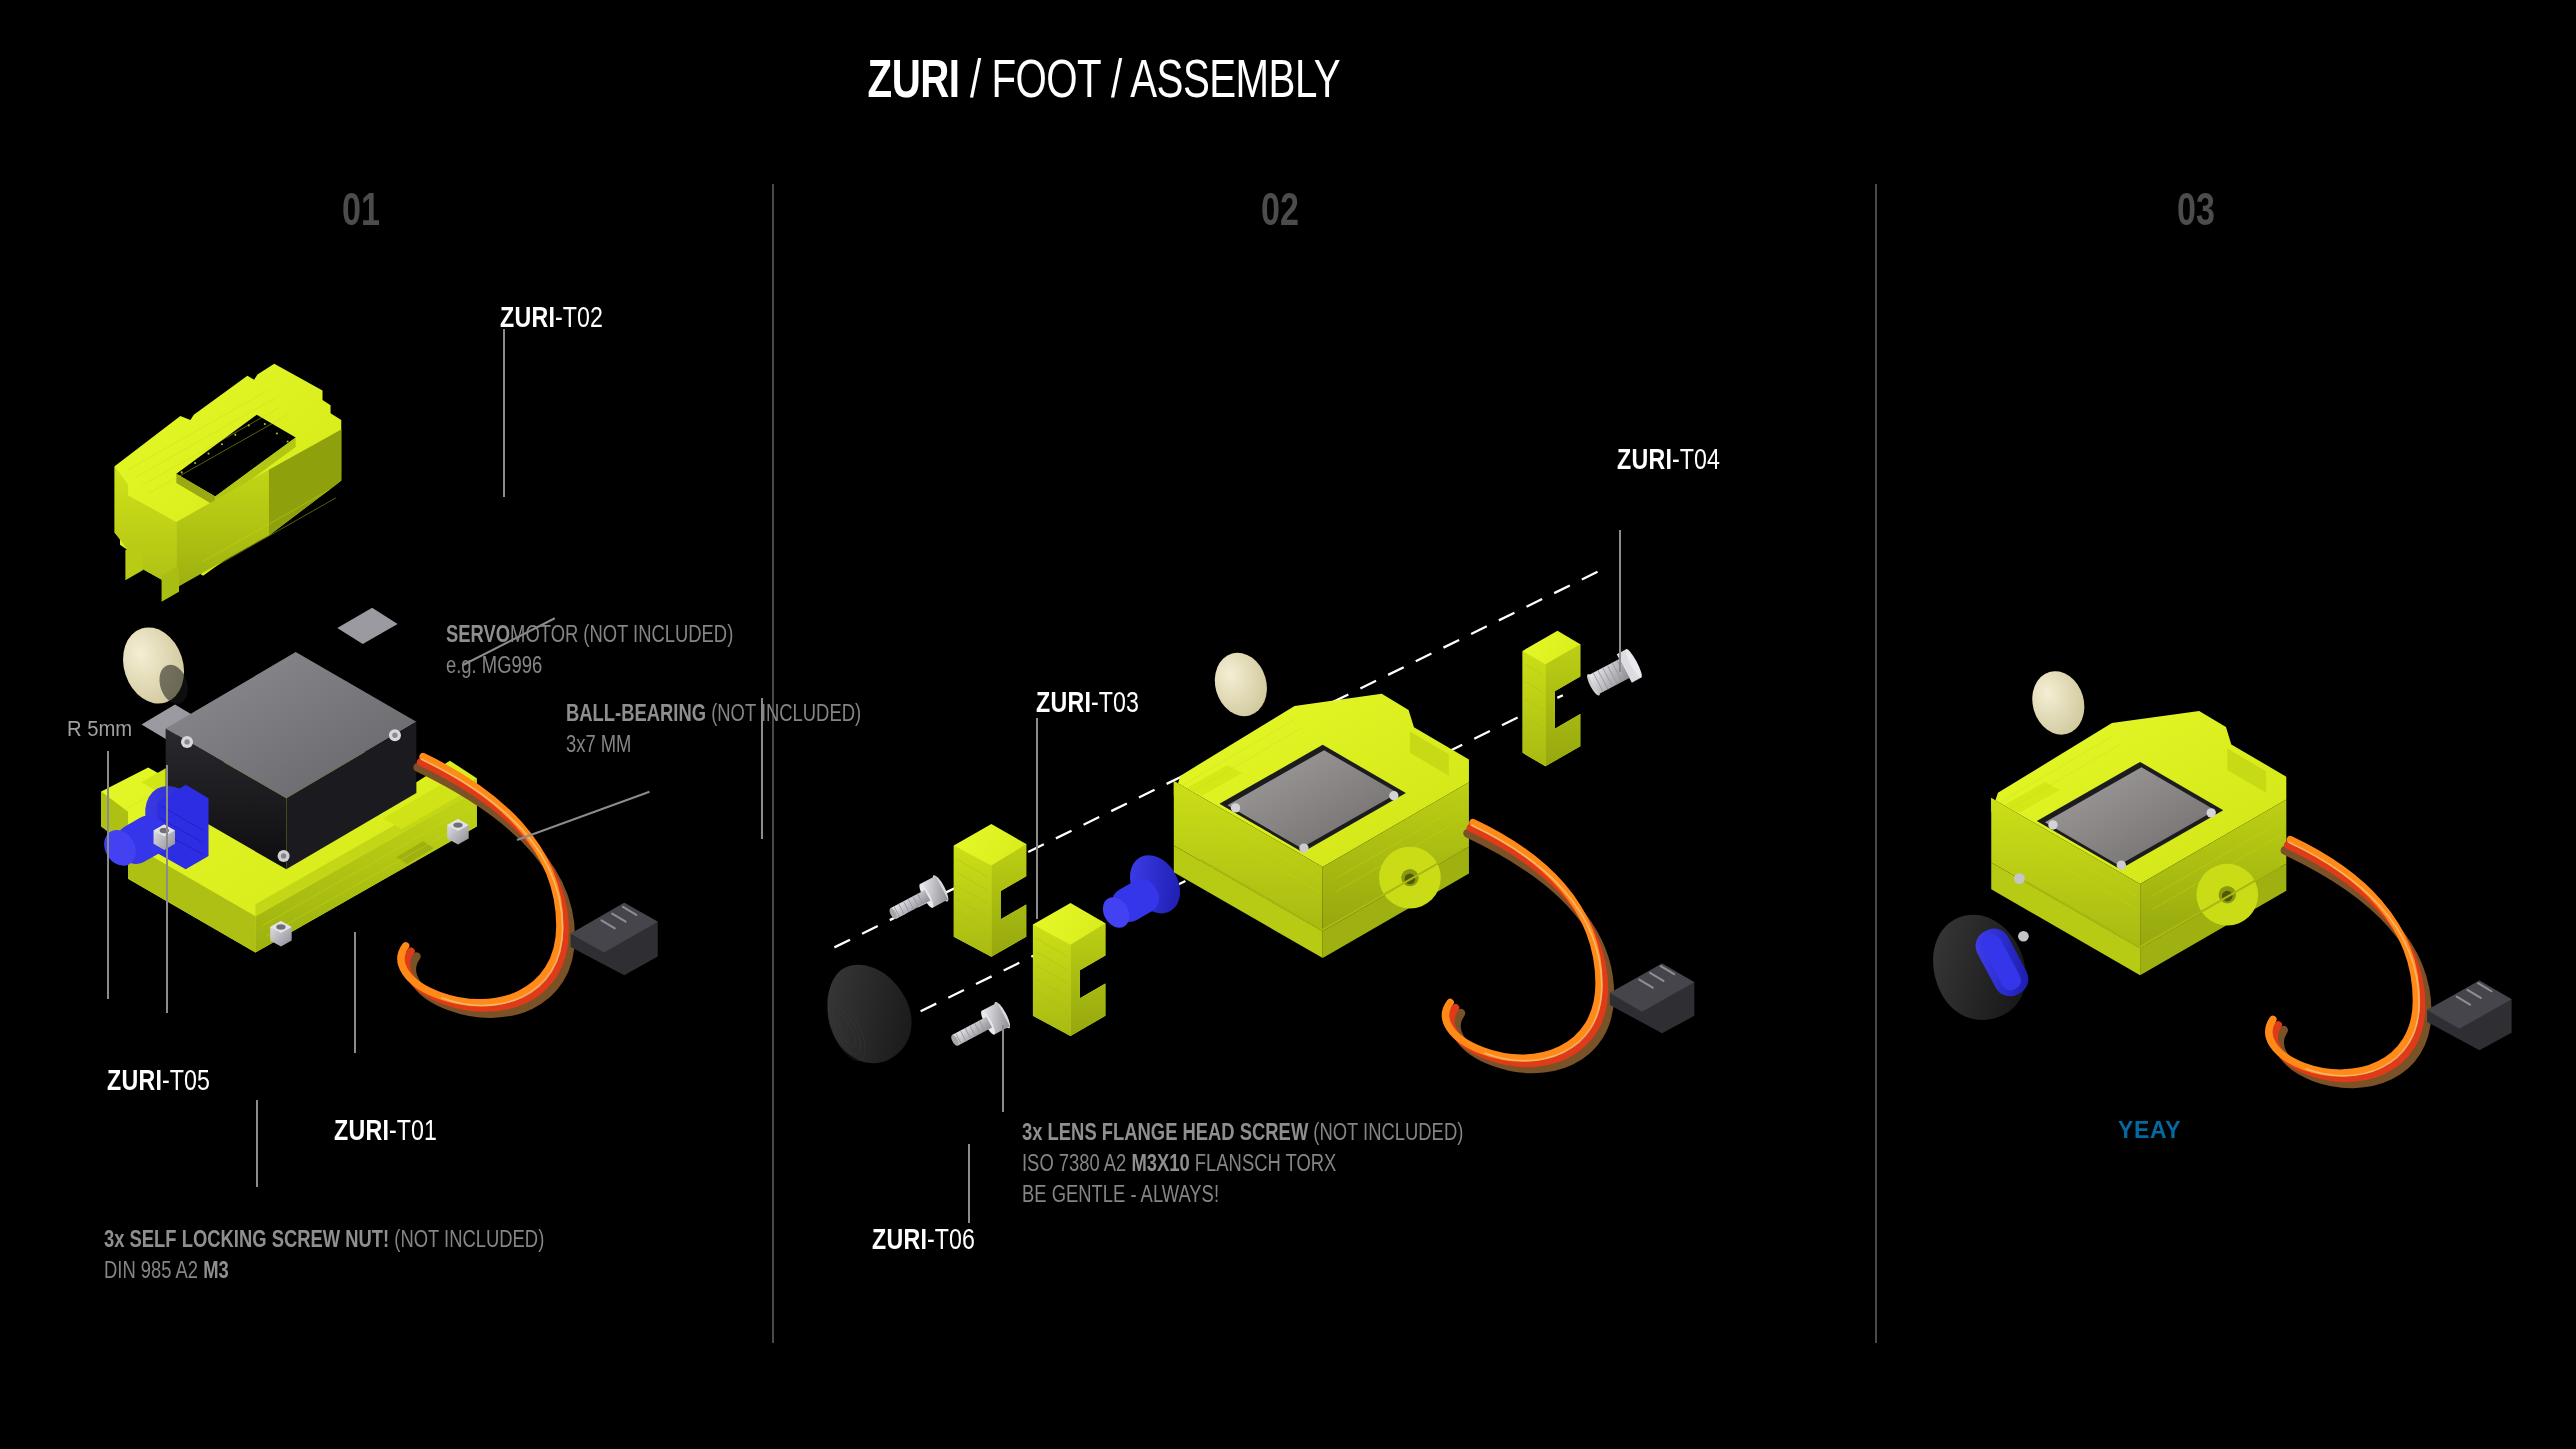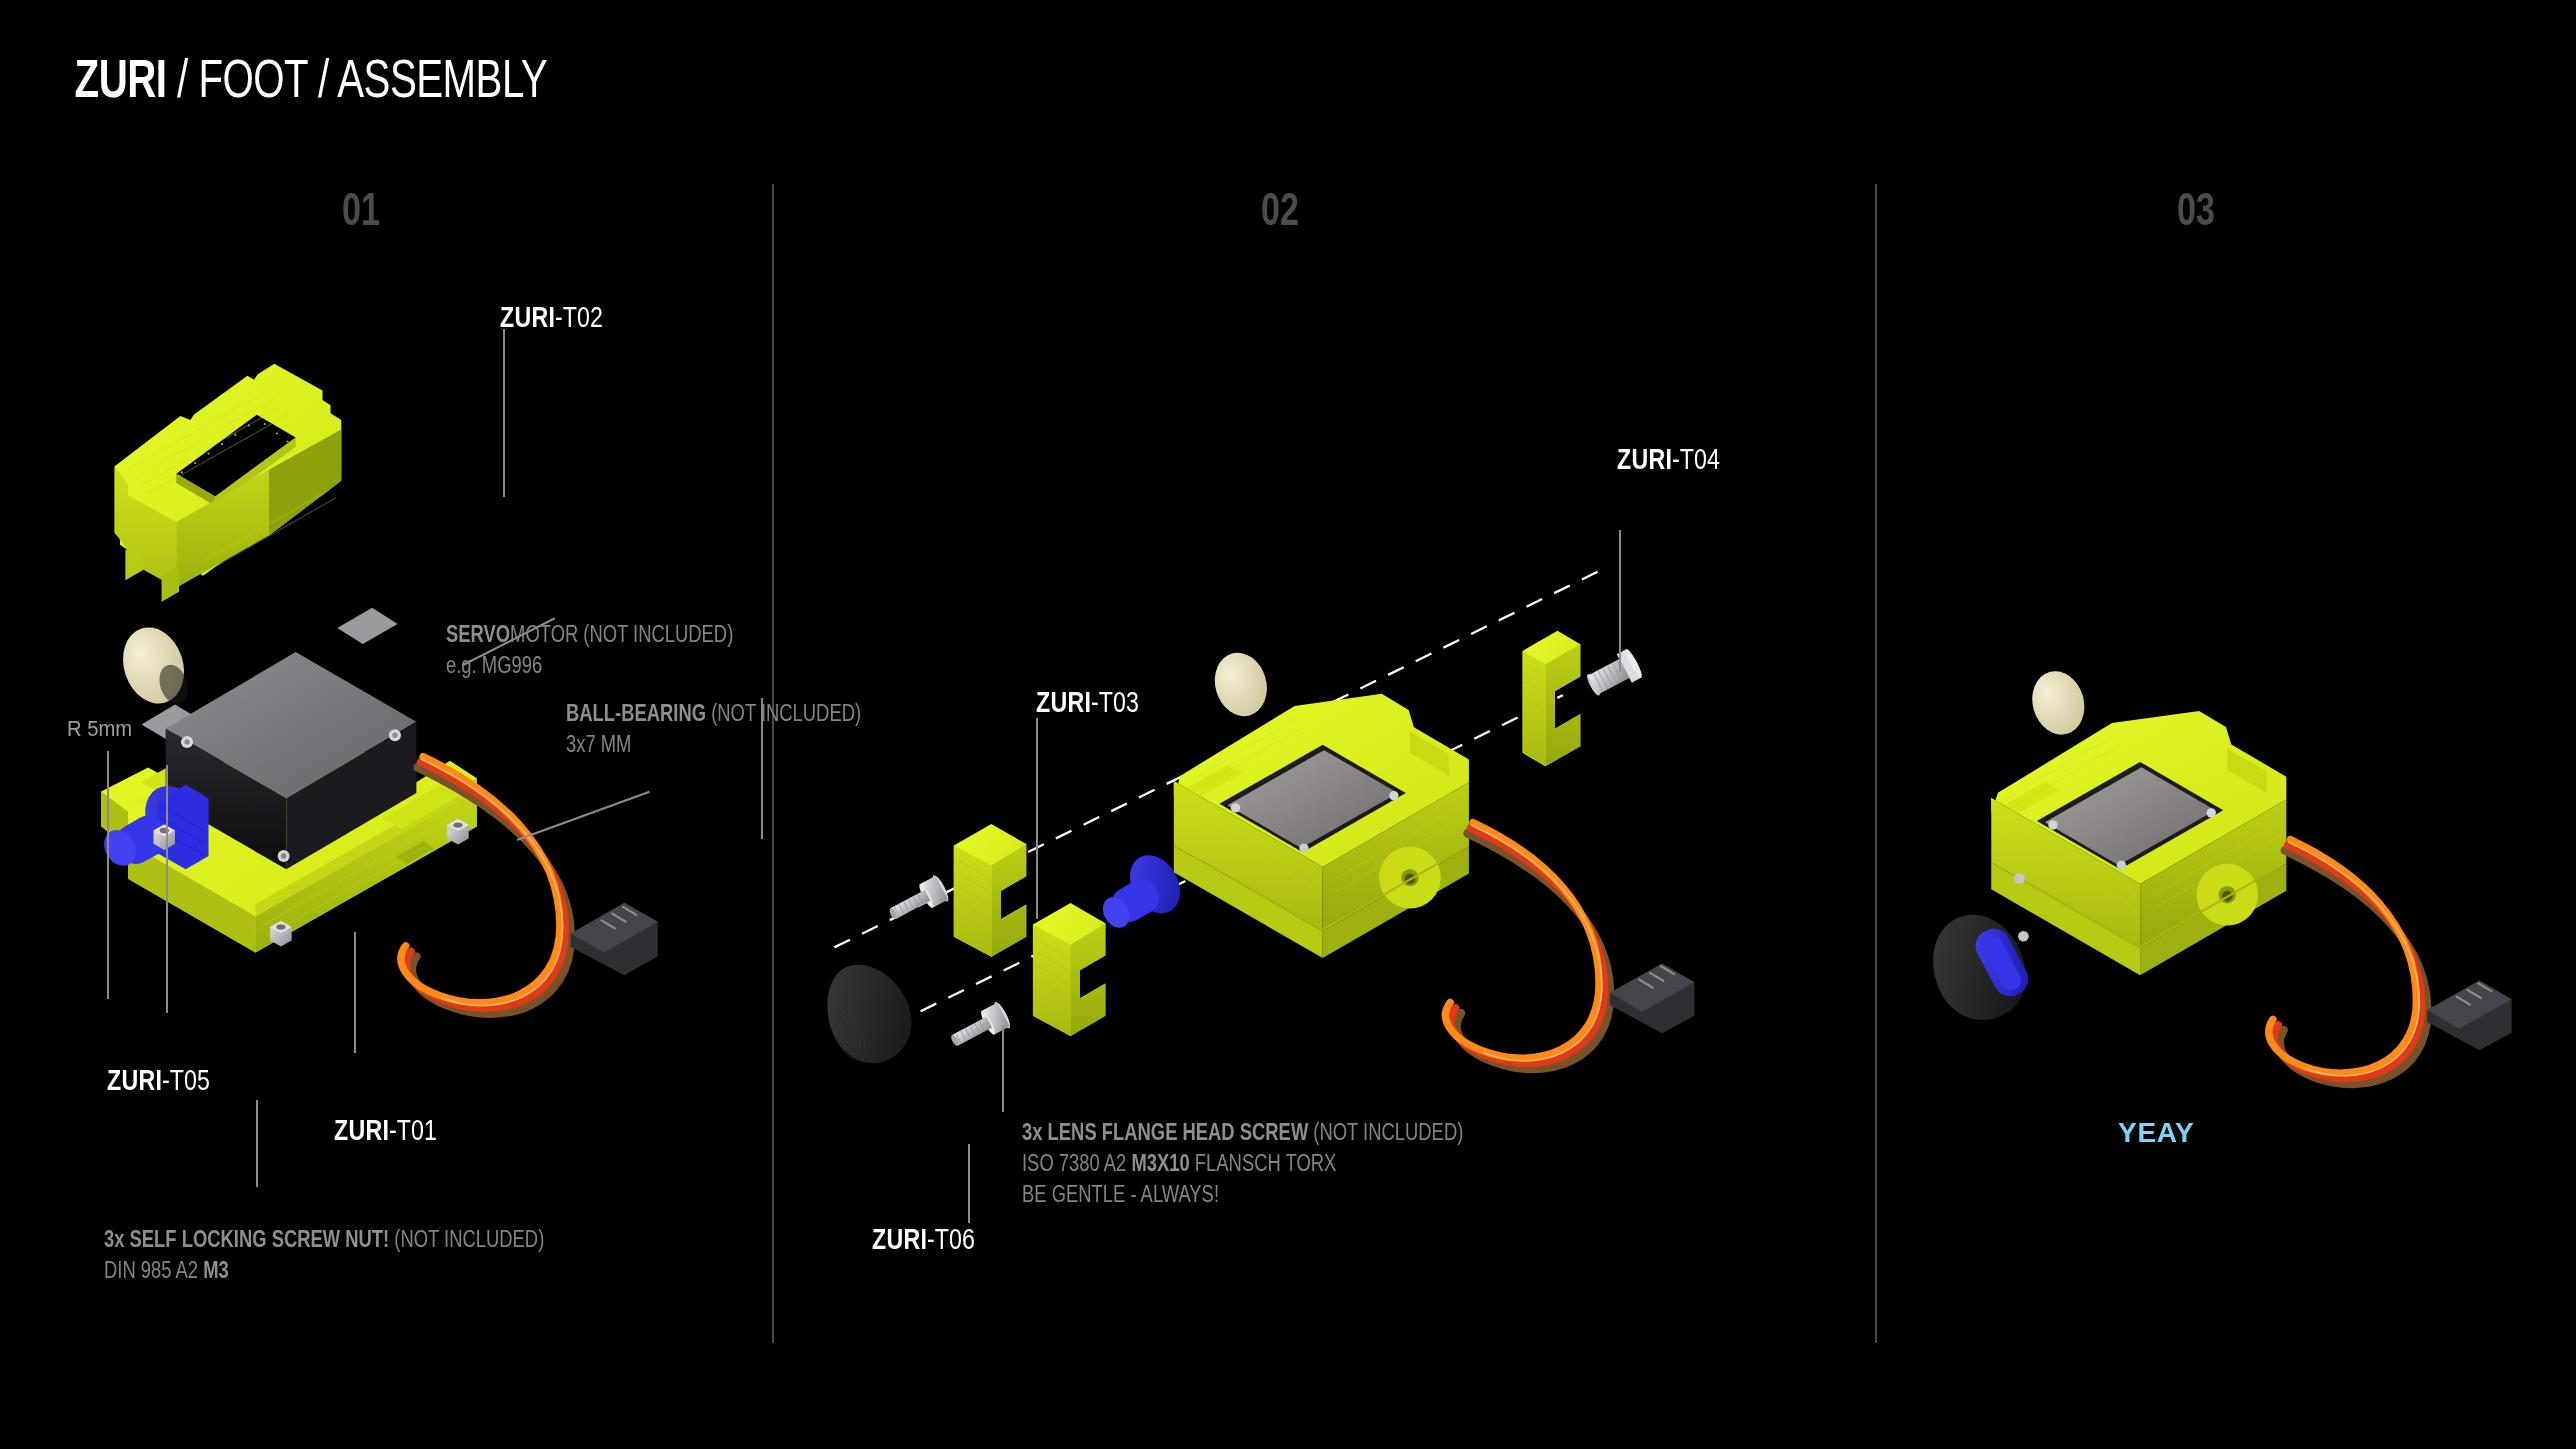--- a/index.html
+++ b/index.html
@@ -1,21 +1,21 @@
 <!DOCTYPE html>
 <html style="font-size:10.7px"><head>
 <meta charset="utf-8">
 <style>
   html,body{margin:0;padding:0;background:#000;}
   body{width:2576px;height:1449px;position:relative;overflow:hidden;
        font-family:"Liberation Sans",sans-serif;color:#fff;
        -webkit-font-smoothing:antialiased;}
 
   
-  #header{position:absolute;left:0;top:52px;width:2208px;}
+  #header{position:absolute;left:0;top:52px;width:2208px;text-align:center;}
   #header .t{display:inline-block;font-size:53px;line-height:1;
              letter-spacing:-0.7px;transform:scaleX(.76);transform-origin:center;}
   #header .b{font-weight:bold;color:#fff;}
   #header .l{font-weight:normal;color:#fff;}
 
   
   .step-num{position:absolute;font-size:46px;font-weight:bold;color:#4c4c4c;
             transform:scaleX(.74);transform-origin:left top;letter-spacing:0px;}
   .divider{position:absolute;width:2px;background:#4a4a4a;}
 
@@ -34,21 +34,21 @@
   .note{position:absolute;white-space:nowrap;font-size:23px;line-height:1.34;
         transform:scaleX(.80);transform-origin:left top;color:#8a8a8a;}
   .note .nb{font-weight:bold;color:#8f8f8f;}
   .note .nl{font-weight:normal;color:#858585;}
   .note .row{display:block;}
 
   
   .dim{position:absolute;font-size:22px;color:#a0a0a0;white-space:nowrap;
        transform:scaleX(.92);transform-origin:left top;font-weight:normal;}
 
-  .yeay{position:absolute;font-size:28px;font-weight:bold;color:#7dd3fc;
+  .yeay{position:absolute;font-size:23px;font-weight:bold;color:#0369a1;
         letter-spacing:0.7px;white-space:nowrap;}
 
   svg{position:absolute;overflow:visible;}
   .svgwrap{position:absolute;}
 </style>
 </head>
 <body>
 
 <div id="header">
   <span class="t"><span class="b">ZURI</span><span class="l"> / FOOT / ASSEMBLY</span></span>

